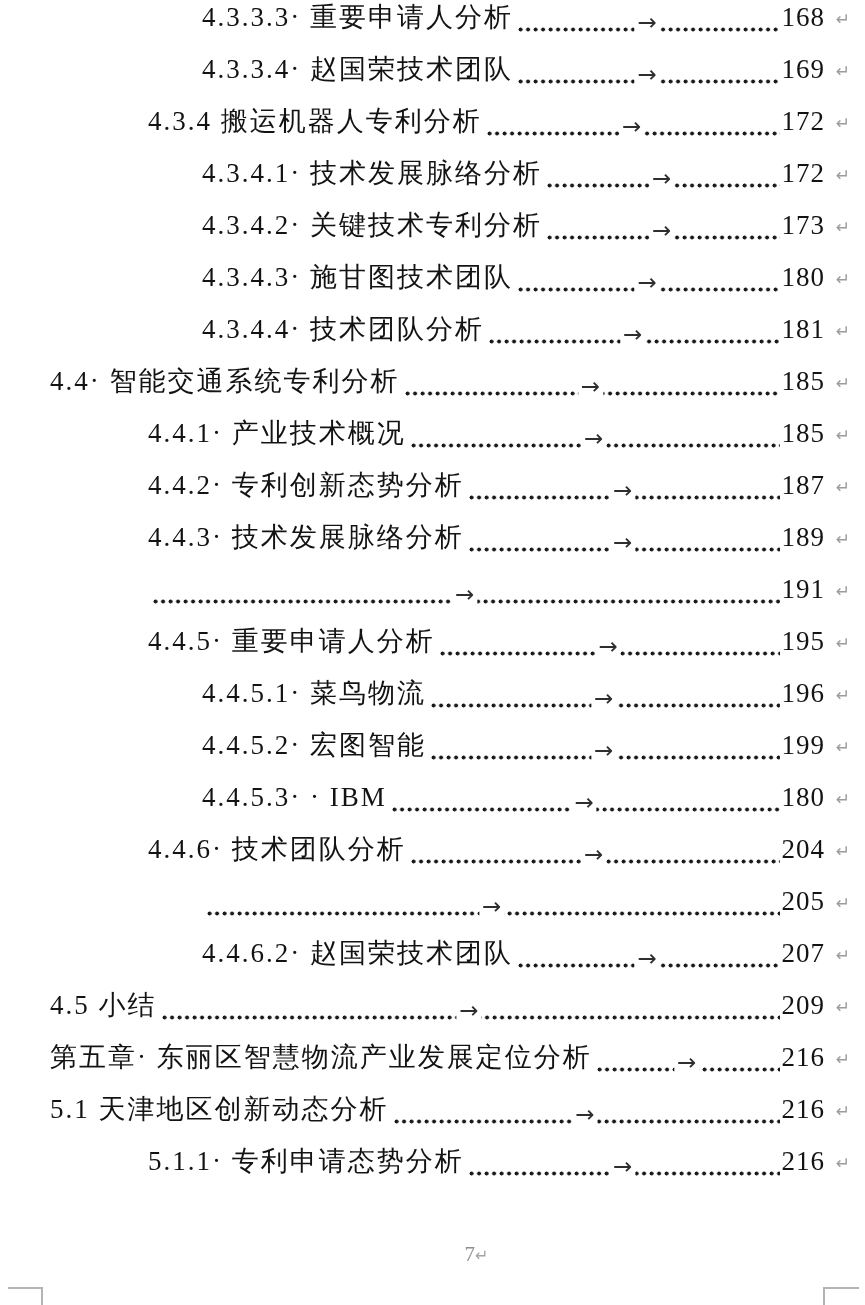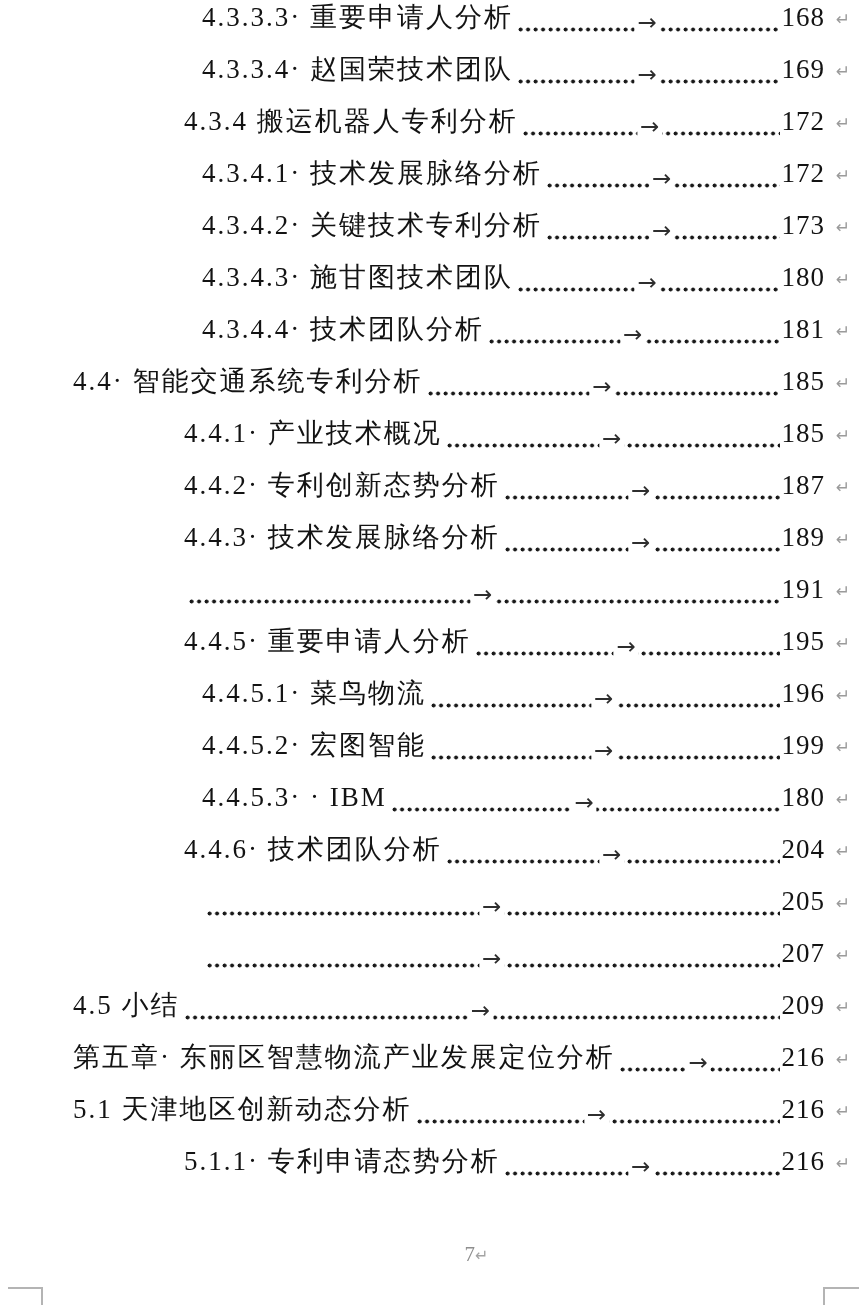--- a/index.html
+++ b/index.html
@@ -19,22 +19,22 @@
     height:52px;
     line-height:52px;
     display:flex;
     align-items:baseline;
     font-size:27px;
     color:#131313;
     padding-right:40px;
     box-sizing:border-box;
     white-space:nowrap;
   }
-  .toc-row.lv1, .toc-row.lv2 { padding-left:73px;align-items:center; }
-  .toc-row.lv3 { padding-left:148px;margin-left:36px; }
+  .toc-row.lv1, .toc-row.lv2 { padding-left:50px;align-items:center; }
+  .toc-row.lv3 { padding-left:148px; }
   .toc-row.lv4 { padding-left:202px; }
   .toc-title { letter-spacing:2px; white-space:nowrap; }
   .toc-leader {
     flex:1 1 auto;
     position:relative;
     align-self:stretch;
     min-width:26px;
   }
   .toc-leader::before {
     content:"";
@@ -250,20 +250,21 @@
 
   <div class="toc-row lv4">
     <span class="toc-leader">
       <span class="toc-arrow">→</span>
     </span>
     <span class="toc-page">205</span>
     <span class="toc-pilcrow">↵</span>
   </div>
 
   <div class="toc-row lv4">
+    <span class="toc-title">4.4.6.2· 赵国荣技术团队</span>
     <span class="toc-leader">
       <span class="toc-arrow">→</span>
     </span>
     <span class="toc-page">207</span>
     <span class="toc-pilcrow">↵</span>
   </div>
 
   <div class="toc-row lv2">
     <span class="toc-title">4.5 小结</span>
     <span class="toc-leader">

